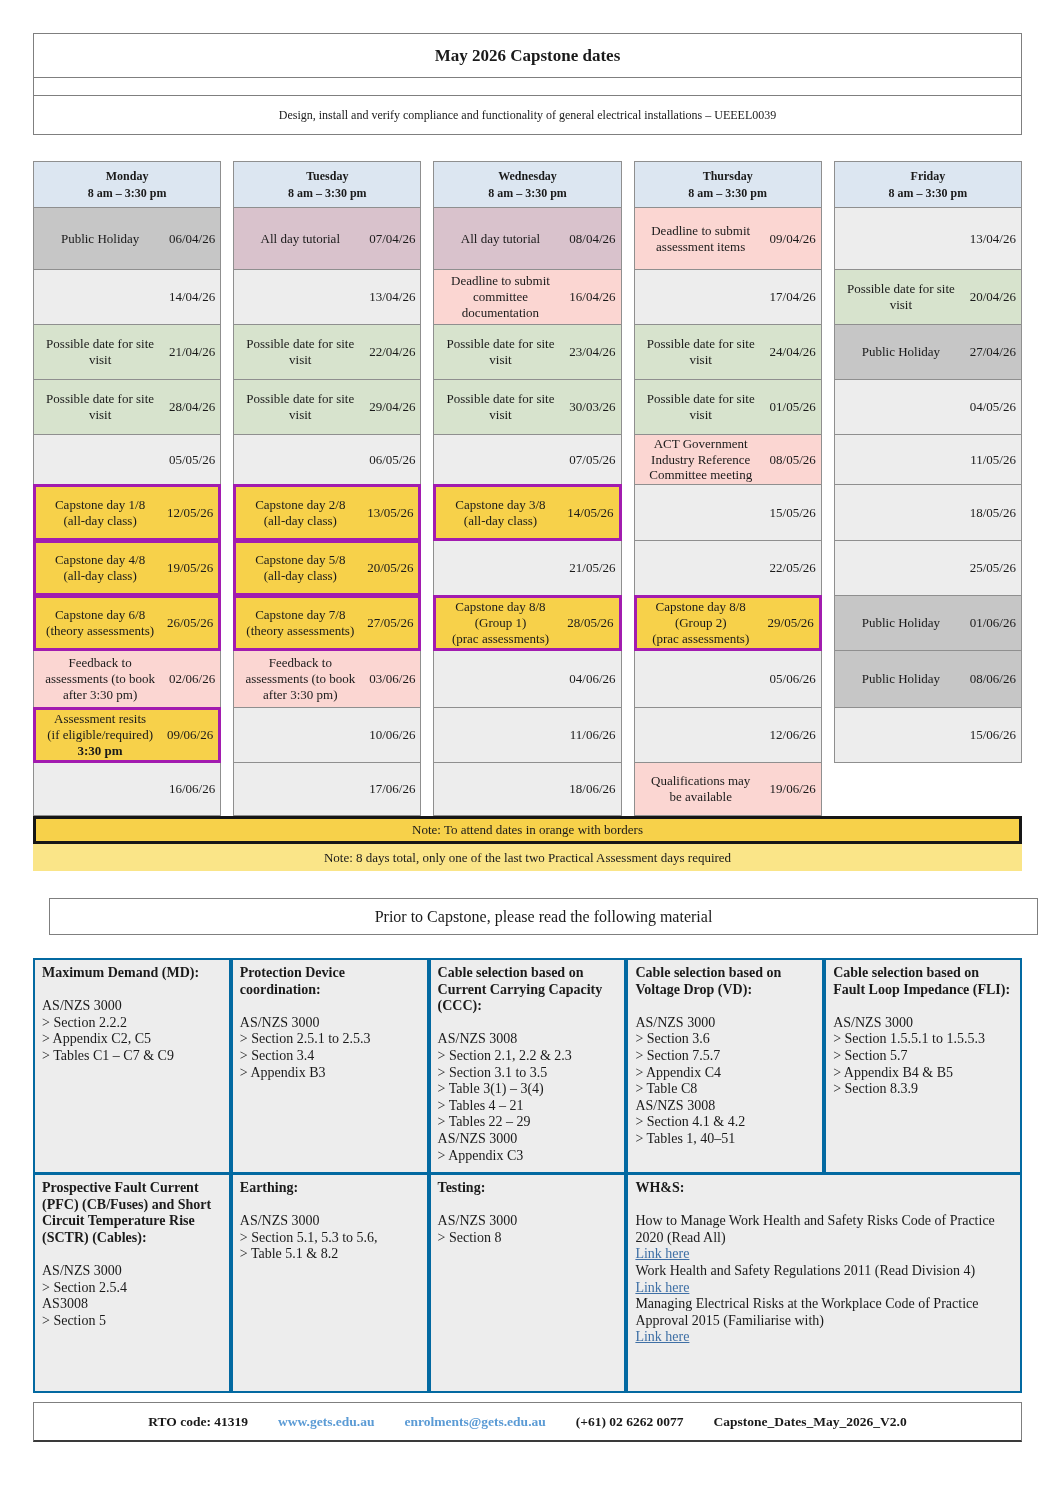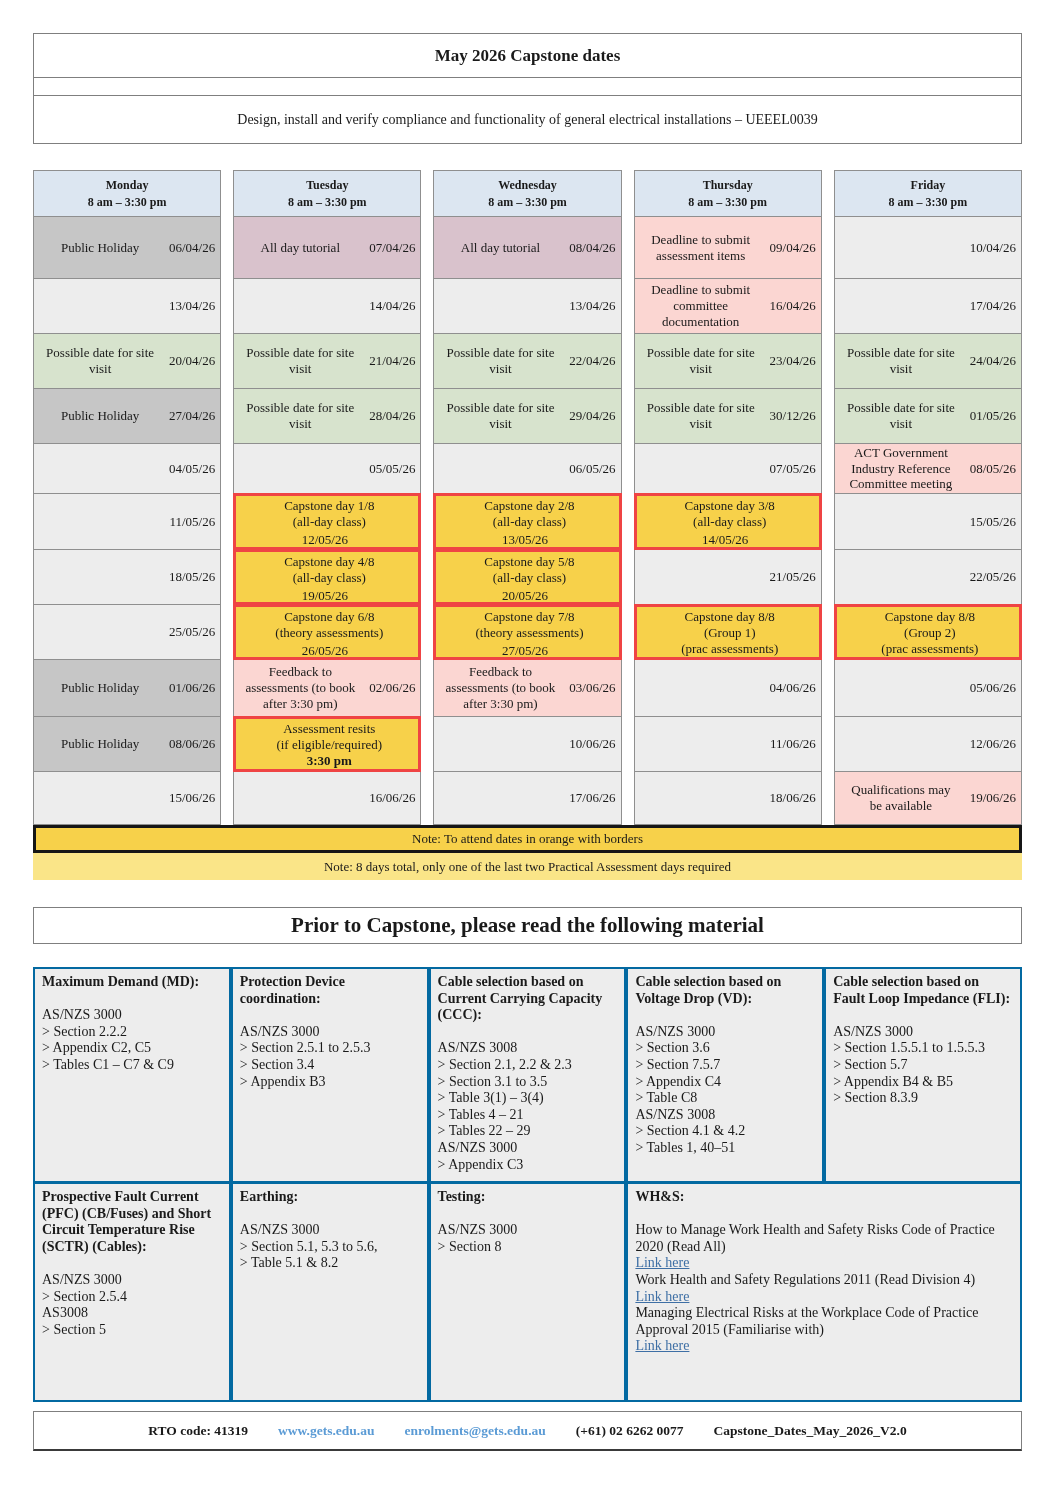--- a/index.html
+++ b/index.html
@@ -12,22 +12,22 @@
   }
   .sheet { padding: 33px 56px 0 33px; }
   .box {
     width: 989px;
     border: 1px solid #7f7f7f;
     display: flex; align-items: center; justify-content: center;
     text-align: center;
   }
   .title   { height: 45px; font-weight: bold; font-size: 17px; }
   .spacer  { height: 19px; margin-top: -1px; }
-  .subtitle{ height: 49px; font-size: 14px; margin-top: -1px; }
-  .heading { height: 37px; font-weight: bold; font-size: 21px; }
+  .subtitle{ height: 40px; font-size: 12px; margin-top: -1px; }
+  .heading { height: 37px; font-weight: normal; font-size: 16px; margin-left: 16px; }
   .gap26 { height: 26px; } .gap27 { height: 27px; }
   .gap23 { height: 23px; } .gap9  { height: 9px;  }
 
   
   .calendar {
     width: 989px;
     display: grid;
     grid-template-columns: repeat(5, 1fr);
     column-gap: 12px;
   }
@@ -41,21 +41,21 @@
     background: var(--c-headerblue);
     flex-direction: column; justify-content: center;
     font-weight: bold; font-size: 12px; text-align: center;
     line-height: 1.35;
   }
   .holiday  { background: var(--c-holiday); }
   .tutorial { background: var(--c-tutorial); }
   .pink     { background: var(--c-pink); }
   .visit    { background: var(--c-visit); }
   .plain    { background: var(--c-plain); }
-  .capstone { background: var(--c-capstone); border: 3px solid #ef4444; margin-top: -2px; z-index: 1; flex-direction: column; }
+  .capstone { background: var(--c-capstone); border: 3px solid #a21caf; margin-top: -2px; z-index: 1; }
   .lbl {
     flex: 1 1 auto; text-align: center;
     font-size: 13px; line-height: 1.22;
     white-space: pre-line; padding: 2px 0 2px 4px;
   }
   .bline { font-weight: bold; }
   .date  { flex: 0 0 58px; text-align: right; font-size: 13px; padding-right: 5px; }
 
   
   .note {
@@ -134,24 +134,20 @@
         <div class="lbl"><div>All day tutorial</div></div>
         <div class="date">08/04/26</div>
       </div>
       <div class="cal-cell body pink">
         <div class="lbl"><div>Deadline to submit
 assessment items</div></div>
         <div class="date">09/04/26</div>
       </div>
       <div class="cal-cell body plain">
         <div class="lbl"><div></div></div>
-        <div class="date">10/04/26</div>
-      </div>
-      <div class="cal-cell body plain">
-        <div class="lbl"><div></div></div>
         <div class="date">13/04/26</div>
       </div>
       <div class="cal-cell body plain">
         <div class="lbl"><div></div></div>
         <div class="date">14/04/26</div>
       </div>
       <div class="cal-cell body plain">
         <div class="lbl"><div></div></div>
         <div class="date">13/04/26</div>
       </div>
@@ -200,21 +196,21 @@
         <div class="date">28/04/26</div>
       </div>
       <div class="cal-cell body visit">
         <div class="lbl"><div>Possible date for site
 visit</div></div>
         <div class="date">29/04/26</div>
       </div>
       <div class="cal-cell body visit">
         <div class="lbl"><div>Possible date for site
 visit</div></div>
-        <div class="date">30/12/26</div>
+        <div class="date">30/03/26</div>
       </div>
       <div class="cal-cell body visit">
         <div class="lbl"><div>Possible date for site
 visit</div></div>
         <div class="date">01/05/26</div>
       </div>
       <div class="cal-cell body plain">
         <div class="lbl"><div></div></div>
         <div class="date">04/05/26</div>
       </div>

